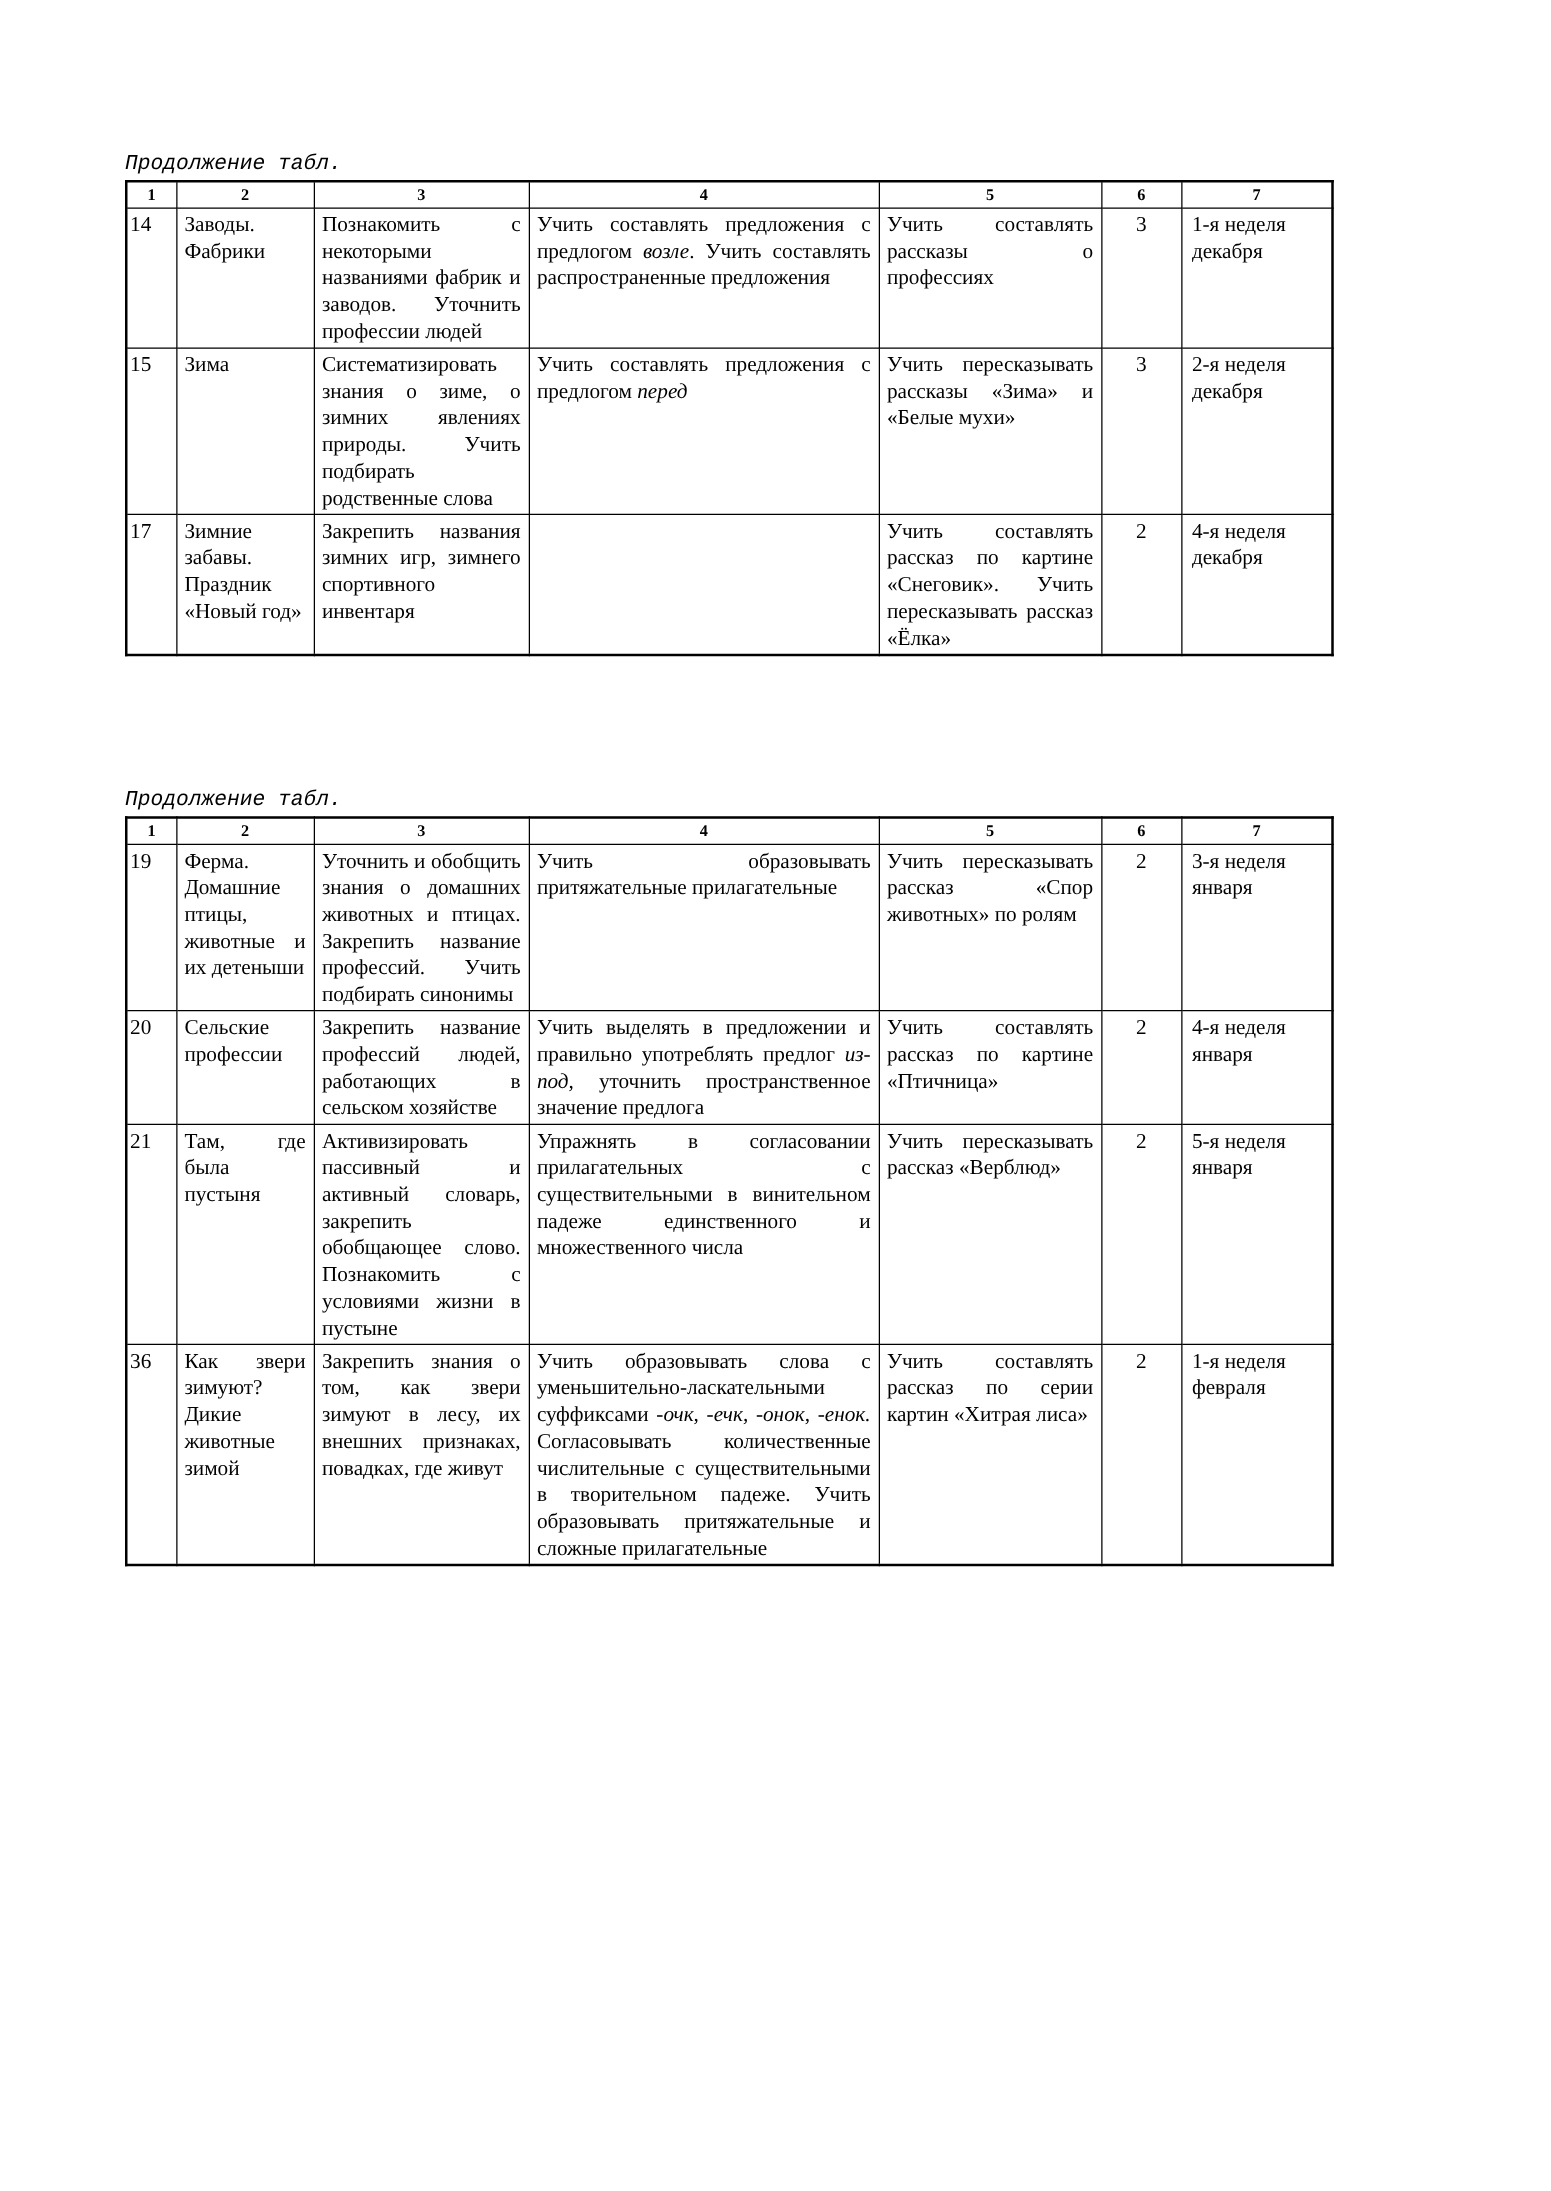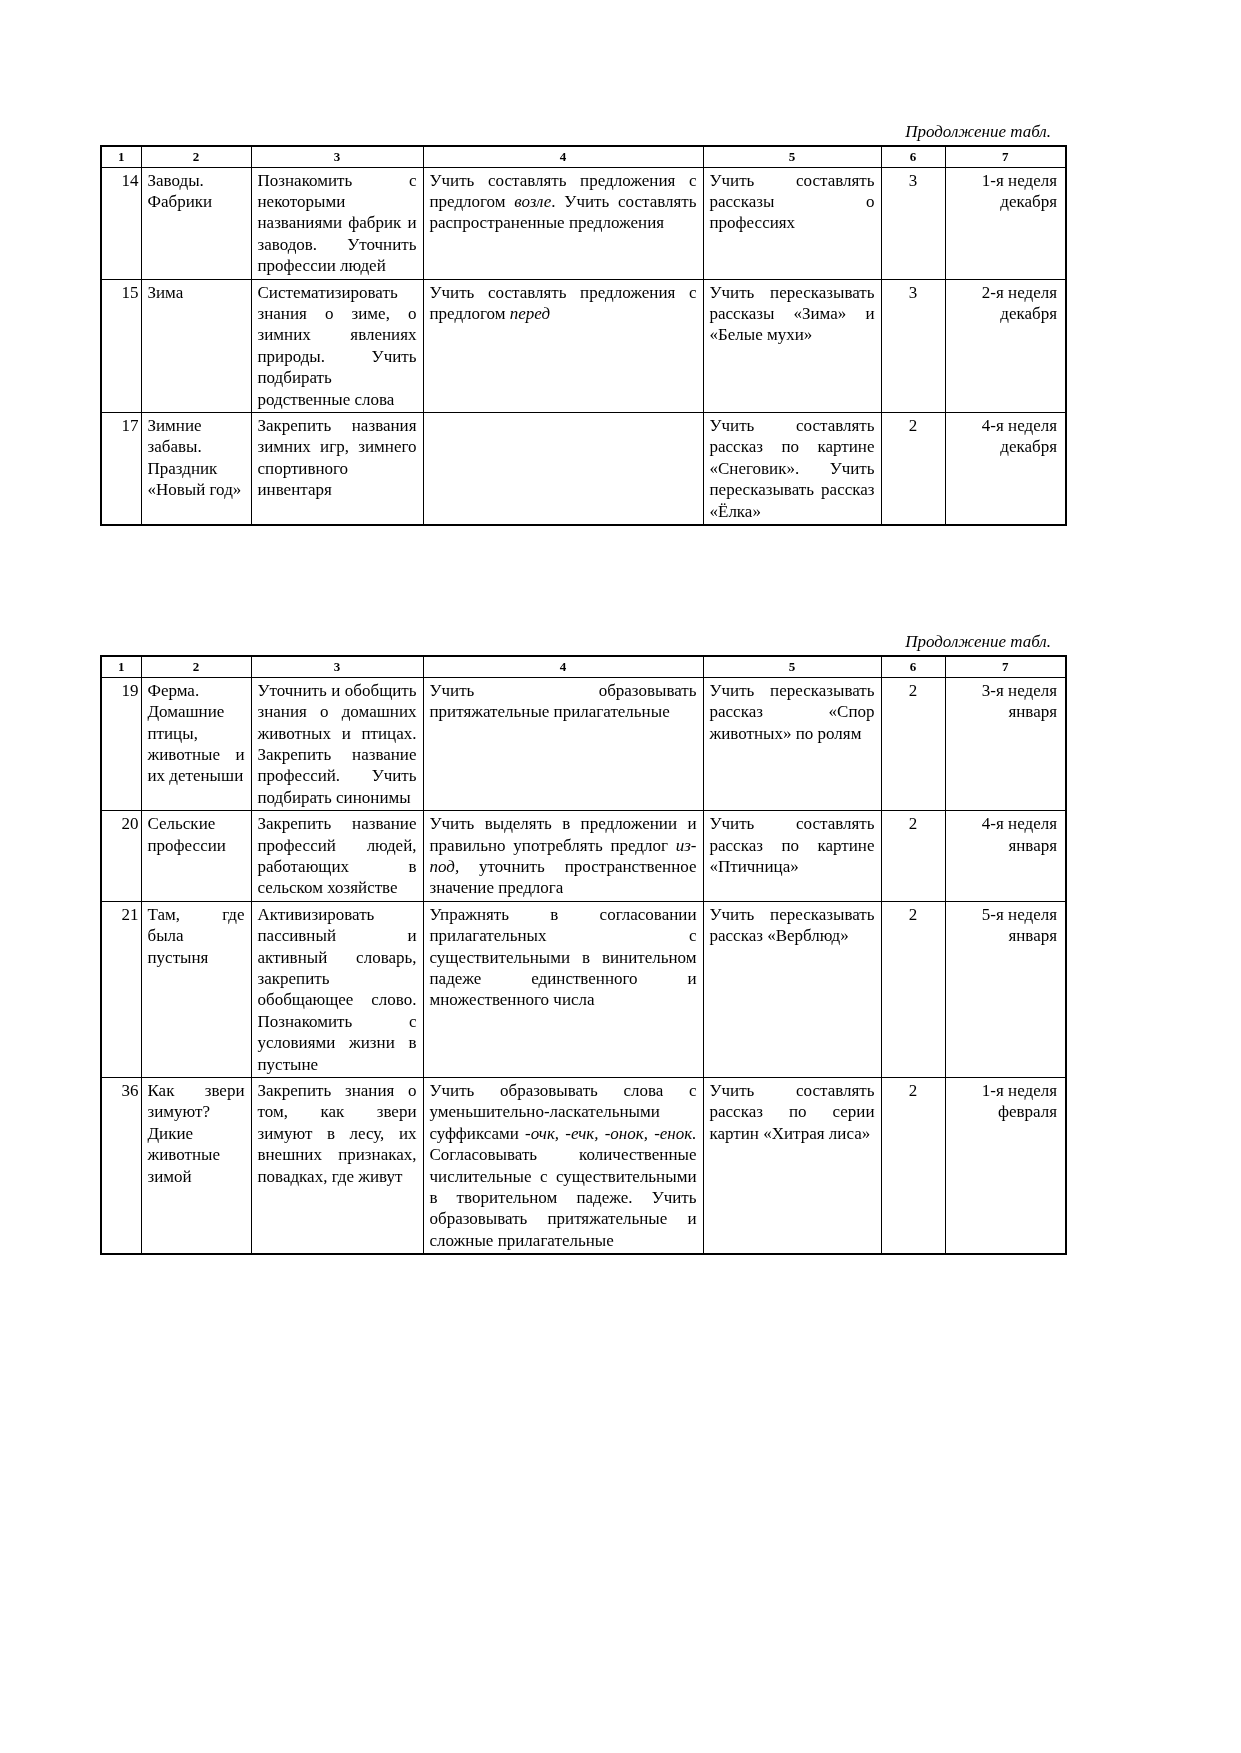--- a/index.html
+++ b/index.html
@@ -15,23 +15,24 @@
   }
   .page {
     padding: 122px 0 0 100px;
     width: 965px;
   }
   .table-block { width: 965px; }
   .table-block.second { margin-top: 106px; }
   .caption {
     font-style: italic;
     font-size: 17px;
-    text-align: right;
+    text-align: left;
     padding-right: 14px;
     margin-bottom: 3px;
+    font-family: Liberation Mono, monospace;
   }
   table.plan-table {
     border-collapse: collapse;
     table-layout: fixed;
     width: 965px;
     border: 2px solid #000;
   }
   col.w1 { width: 40px; }
   col.w2 { width: 110px; }
   col.w3 { width: 172px; }
@@ -46,25 +47,25 @@
     line-height: 1.26;
     padding: 2px 6px;
   }
   th {
     font-weight: bold;
     font-size: 13px;
     text-align: center;
     padding: 2px;
     line-height: 1.2;
   }
-  td.c1 { text-align: right; padding-left: 2px; padding-right: 2px; }
+  td.c1 { text-align: left; padding-left: 2px; padding-right: 2px; }
   td.c2 { text-align: justify; }
   td.c3, td.c4, td.c5 { text-align: justify; margin-left: 39px; }
   td.c6 { text-align: center; }
-  td.c7 { text-align: right; padding: 2px 8px; }
+  td.c7 { text-align: left; padding: 2px 8px; }
   .it { font-style: italic; }
 </style>
 </head>
 <body>
 
 <div class="page">
 
   <section class="table-block">
     <div class="caption">Продолжение табл.</div>
     <table class="plan-table">

